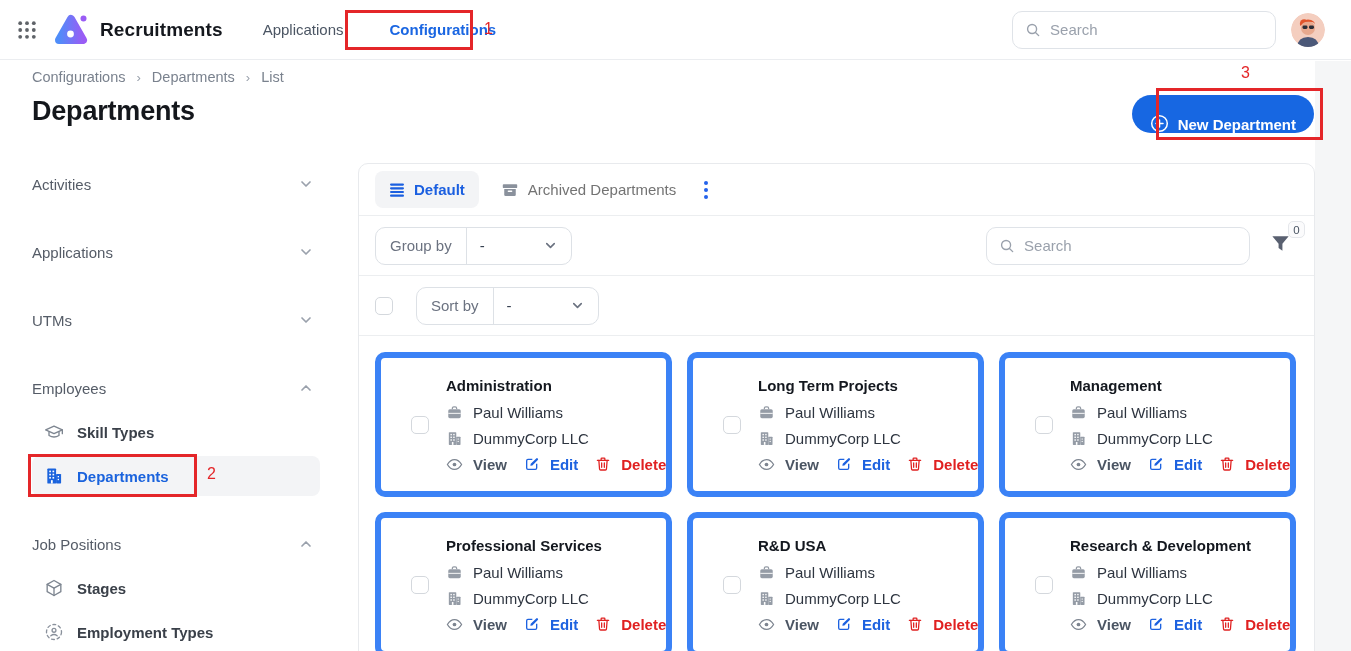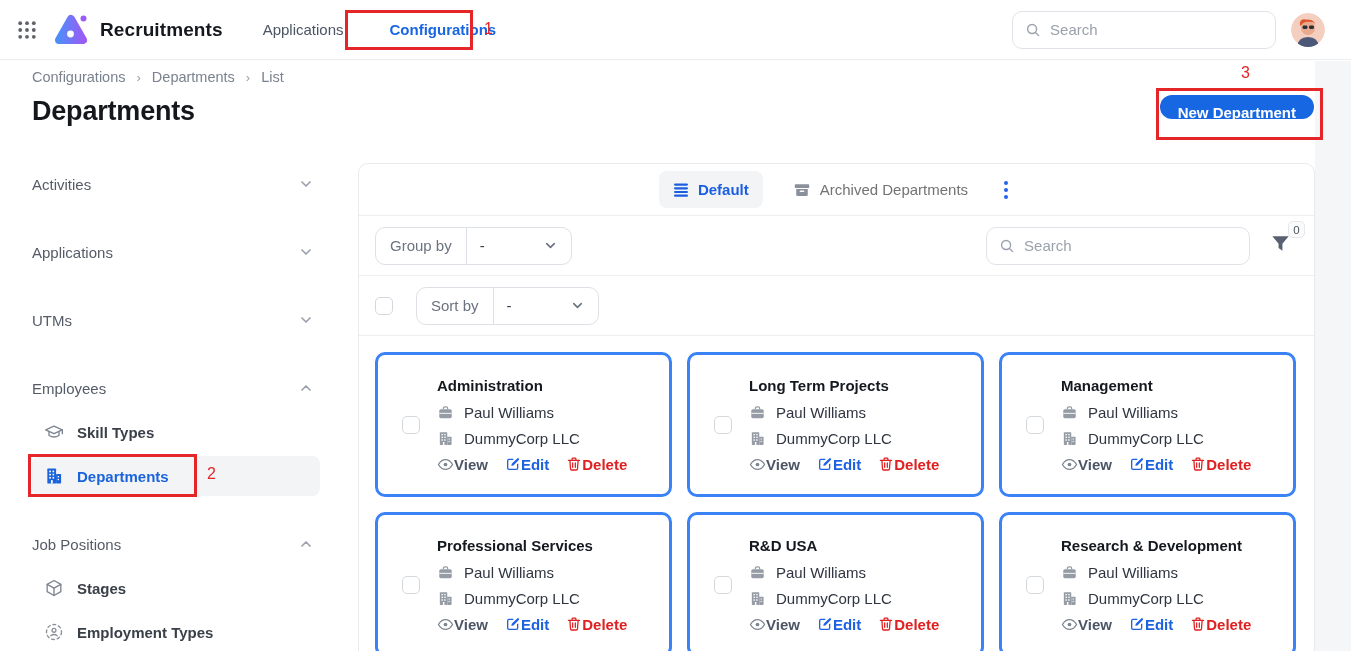--- a/index.html
+++ b/index.html
@@ -22,23 +22,23 @@
     font-family:inherit; background:transparent; }
   .search-box input::placeholder { color:#9aa1ac; }
   .avatar { width:34px; height:34px; border-radius:50%; overflow:hidden; cursor:pointer; flex:0 0 auto; }
 
   
   .breadcrumb { position:absolute; left:32px; top:69px; display:flex; align-items:center; gap:11px;
     font-size:14.5px; color:#7a828e; }
   .breadcrumb .crumb { cursor:pointer; }
   .breadcrumb .sep { color:#9aa1ac; font-size:13px; }
   .page-title { position:absolute; left:32px; top:96px; font-size:27px; font-weight:700; color:#14171c; letter-spacing:-.2px; }
-  .new-btn { position:absolute; top:95px; right:37px; height:24px; background:#1767e2; color:#fff;
-    border:none; border-radius:20px; display:flex; align-items:flex-start; gap:9px; padding:0 18px;
-    font-size:15px; font-weight:600; font-family:inherit; cursor:pointer;flex-direction:column; }
+  .new-btn { position:absolute; top:95px; right:37px; height:38px; background:#1767e2; color:#fff;
+    border:none; border-radius:20px; display:flex; align-items:flex-end; gap:9px; padding:0 18px;
+    font-size:15px; font-weight:600; font-family:inherit; cursor:pointer; }
 
   
   .anno-box { position:absolute; border:3px solid #e42629; z-index:50; pointer-events:none; }
   .anno-num { position:absolute; color:#e42629; font-size:16px; font-weight:500; z-index:50; pointer-events:none; }
   #anno-box-1 { left:345px; top:10px; width:128px; height:40px; }
   #anno-num-1 { left:484px; top:20px; }
   #anno-box-2 { left:28px; top:454px; width:169px; height:43px; }
   #anno-num-2 { left:207px; top:465px; }
   #anno-box-3 { left:1156px; top:88px; width:167px; height:52px; }
   #anno-num-3 { left:1241px; top:64px; }
@@ -50,21 +50,21 @@
   .sb-item { padding-left:12px; gap:13px; font-size:15px; font-weight:600; color:#3a4049; border-radius:8px; }
   .sb-item.active { color:#1a63dd; background:#f3f4f6; }
   .sb-item .sb-ico { width:20px; height:20px; display:flex; }
 
   
   .right-strip { position:absolute; left:1315px; top:61px; width:36px; height:590px; background:#f5f6f7; }
 
   
   .panel { position:absolute; left:358px; top:163px; width:957px; height:640px; background:#fff;
     border:1px solid #e8eaed; border-radius:10px; }
-  .tabs-row { height:52px; display:flex; align-items:center; padding:0 16px; gap:30px; border-bottom:1px solid #eceef0;justify-content:center; }
+  .tabs-row { height:52px; display:flex; align-items:center; padding:0 16px; gap:22px; border-bottom:1px solid #eceef0; }
   .tab-default { display:flex; align-items:center; gap:9px; background:#f3f4f6; border-radius:8px;
     height:37px; padding:0 14px; color:#1b5fe0; font-size:15px; font-weight:600; cursor:pointer; }
   .tab-archived { display:flex; align-items:center; gap:9px; color:#737373; font-size:15px; font-weight:500; cursor:pointer; }
   .kebab { display:flex; flex-direction:column; gap:3px; padding:4px 6px; cursor:pointer; }
   .kebab i { width:4px; height:4px; border-radius:50%; background:#2563eb; }
 
   .filter-row { height:60px; display:flex; align-items:center; padding:0 16px; border-bottom:1px solid #eceef0; }
   .combo { display:flex; height:38px; border:1px solid #dde1e6; border-radius:10px; overflow:hidden; background:#fff; cursor:pointer; }
   .combo .lbl { display:flex; align-items:center; padding:0 14px; font-size:15px; color:#6b7280; border-right:1px solid #dde1e6; }
   .combo .val { display:flex; align-items:center; justify-content:space-between; width:104px; padding:0 13px; font-size:15px; color:#374151; }
@@ -72,27 +72,27 @@
   .panel-search { width:264px; height:38px; }
   .funnel-wrap { position:relative; margin-left:19px; margin-right:6px; cursor:pointer; }
   .badge { position:absolute; top:-11px; right:-13px; min-width:17px; height:17px; background:#fbfbfc;
     border:1px solid #e5e7eb; border-radius:5px; font-size:11.5px; color:#4b5563; display:flex;
     align-items:center; justify-content:center; padding:0 3px; }
 
   .sort-row { height:60px; display:flex; align-items:center; padding:0 16px; gap:23px; border-bottom:1px solid #eceef0; }
   .checkbox { width:18px; height:18px; border:1px solid #d4d8dd; border-radius:5px; background:#fff; cursor:pointer; flex:0 0 auto; }
 
   .cards { padding:16px; display:flex; flex-wrap:wrap; gap:15px; }
-  .card { width:297px; height:145px; border:3px solid #3b82f6; border-radius:10px; background:#fff;
-    display:flex; align-items:center; padding:0 24px; }
+  .card { width:297px; height:145px; border:6px solid #3b82f6; border-radius:10px; background:#fff;
+    display:flex; align-items:center; padding:0 30px; }
   .card .checkbox { margin-right:17px; }
   .card-title { font-size:15px; font-weight:700; color:#14181f; margin-bottom:10px; }
   .card-line { display:flex; align-items:center; gap:10px; font-size:15px; color:#2e3540; margin-bottom:9px; }
   .card-actions { display:flex; align-items:center; gap:17px; margin-top:3px; font-size:15px; font-weight:600; }
-  .act { display:flex; align-items:center; gap:0; cursor:pointer; }
+  .act { display:flex; align-items:center; gap:10px; cursor:pointer; }
   .act.view { color:#4b5563; }
   .act.edit { color:#1d62e0;justify-content:center; }
   .act.delete { color:#e02020; }
 </style>
 </head>
 <body>
 
 <div class="header">
   <div class="hdr-left">
     <svg class="grid-icon" viewBox="0 0 18 18">

